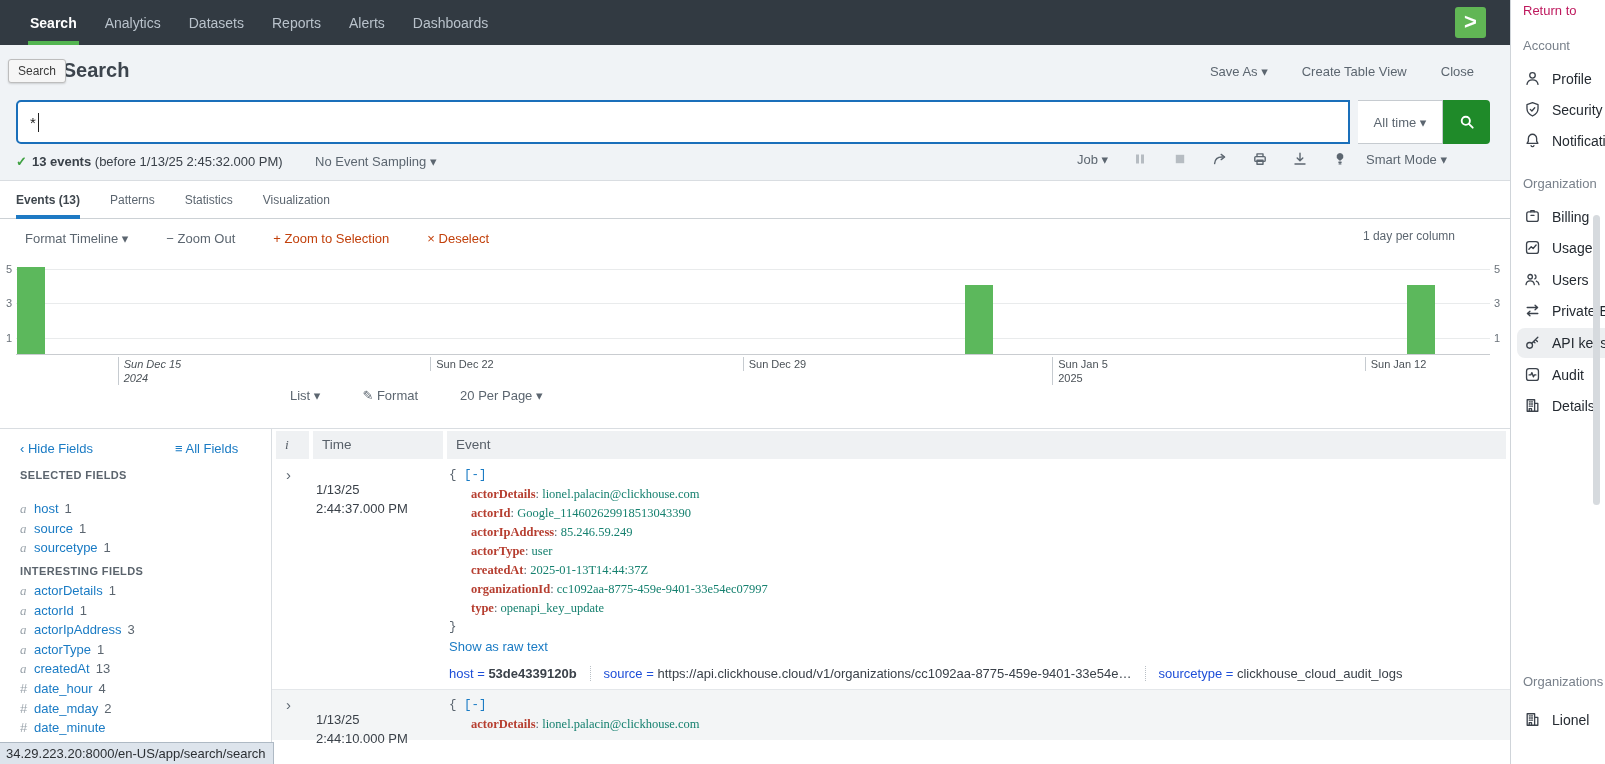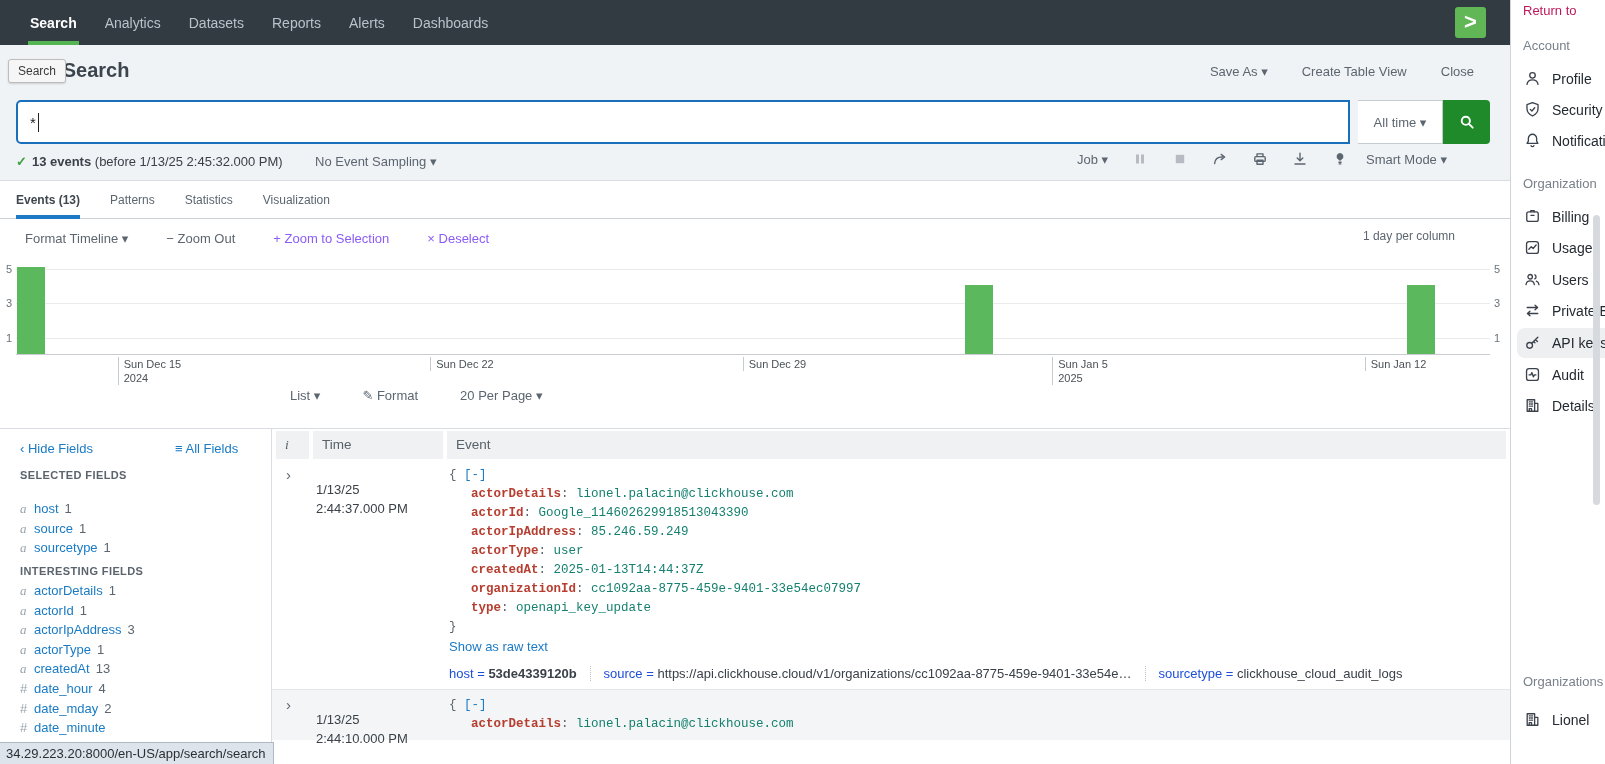--- a/index.html
+++ b/index.html
@@ -44,21 +44,21 @@
   
   .tabs { position:absolute; left:0; top:181px; width:100%; height:38px; background:#fff; border-bottom:1px solid #ccd1d5; display:flex; padding-left:16px; gap:30px; }
   .tab { position:relative; display:flex; align-items:center; font-size:12px; color:#5c6670; cursor:pointer; }
   .tab.active { color:#3f474e; font-weight:700; }
   .tab.active::after { content:""; position:absolute; left:0; right:0; bottom:-1px; height:4px; background:#1e7ac4; }
 
   
   .tl-toolbar { position:absolute; left:0; top:219px; width:100%; height:39px; }
   .tl-left { position:absolute; left:25px; top:12px; display:flex; gap:38px; font-size:13px; color:#5c6670; }
   .tl-left .ctl { cursor:pointer; white-space:nowrap; }
-  .tl-left .disabled { color:#8b5cf6; }
+  .tl-left .disabled { color:#c2410c; }
   .percol { position:absolute; right:55px; top:10px; font-size:12px; color:#5c6670; }
 
   
   .chart { position:absolute; left:16px; top:258px; width:1474px; height:122px; }
   .plot { position:absolute; left:0; right:0; top:0; height:97px; border-bottom:1px solid #c9ccd0; }
   .grid { position:absolute; left:0; right:0; height:1px; background:#e9ebec; }
   .ylab { position:absolute; width:14px; font-size:11px; color:#6a727a; text-align:right; }
   .ylab.r { text-align:left; }
   .bar { position:absolute; background:#5cb85c; cursor:pointer; }
   .xlab { position:absolute; top:99px; font-size:11px; color:#4a5157; line-height:14px; padding-left:5px; border-left:1px solid #c6cbd0; white-space:nowrap; }
@@ -87,21 +87,21 @@
   .th.col-i { left:4px; width:33px; font-style:italic; font-family:"Liberation Serif",serif; }
   .th.col-time { left:41px; width:130px; }
   .th.col-event { left:175px; right:4px; }
   .rows { position:absolute; left:0; right:0; top:31px; bottom:0; }
   .ev-row { position:relative; background:#fff; }
   .ev-row.alt { background:#f3f5f6; border-top:1px solid #e4e7ea; }
   .ev-expand { position:absolute; left:14px; top:6px; font-size:15px; color:#5c6670; cursor:pointer; }
   .ev-time { position:absolute; left:44px; top:20px; width:126px; font-size:13px; color:#3a4149; line-height:19px; }
   .ev-body { margin-left:177px; padding:6px 10px 6px 0; }
   .j-line { font-family:"Liberation Mono","DejaVu Sans Mono",monospace; font-size:12.5px; line-height:19px; white-space:nowrap; }
-  .j-ind { padding-left:22px; }
+  .j-ind { padding-left:22px;font-family:Liberation Serif, serif; }
   .j-brace { color:#5c6670; }
   .j-link { color:#1a7bc4; cursor:pointer; }
   .j-key { color:#b63e30; font-weight:700; cursor:pointer; }
   .j-colon { color:#5c6670; }
   .j-val { color:#15806f; cursor:pointer; }
   .raw-link { font-size:13px; color:#1a7bc4; line-height:19px; cursor:pointer; }
   .ev-fields { margin-top:7px; display:flex; align-items:center; font-size:13px; height:20px; }
   .ev-field { white-space:nowrap; cursor:pointer; }
   .ef-key { color:#1d4ed8; }
   .ef-val { color:#3a4149; }
@@ -238,21 +238,21 @@
         <div class="bar" title="Dec 13 2024: 5" style="left: 0.07%; width: 1.9%; bottom: 0px; height: 87px; background: rgb(92, 184, 92);"></div>
         <div class="bar" title="Jan 2 2025: 4" style="left: 64.4%; width: 1.9%; bottom: 0px; height: 69px; background: rgb(92, 184, 92);"></div>
         <div class="bar" title="Jan 13 2025: 4" style="left: 94.4%; width: 1.9%; bottom: 0px; height: 69px; background: rgb(92, 184, 92);"></div>
       </div>
   <div class="ylab" style="left: -18px; top: 73.7px;">1</div>
       <div class="ylab r" style="right: -18px; top: 73.7px;">1</div>
       <div class="ylab" style="left: -18px; top: 39.1px;">3</div>
       <div class="ylab r" style="right: -18px; top: 39.1px;">3</div>
       <div class="ylab" style="left: -18px; top: 4.5px;">5</div>
       <div class="ylab r" style="right: -18px; top: 4.5px;">5</div>
-      <div class="xlab" style="left: 6.9%;">
+      <div class="xlab" style="left: 6.9%; font-style: italic;">
         <div>Sun Dec 15</div>
         <div>2024</div>
       </div>
       <div class="xlab" style="left: 28.1%;">
         <div>Sun Dec 22</div>
       </div>
       <div class="xlab" style="left: 49.3%;">
         <div>Sun Dec 29</div>
       </div>
       <div class="xlab" style="left: 70.3%;">

